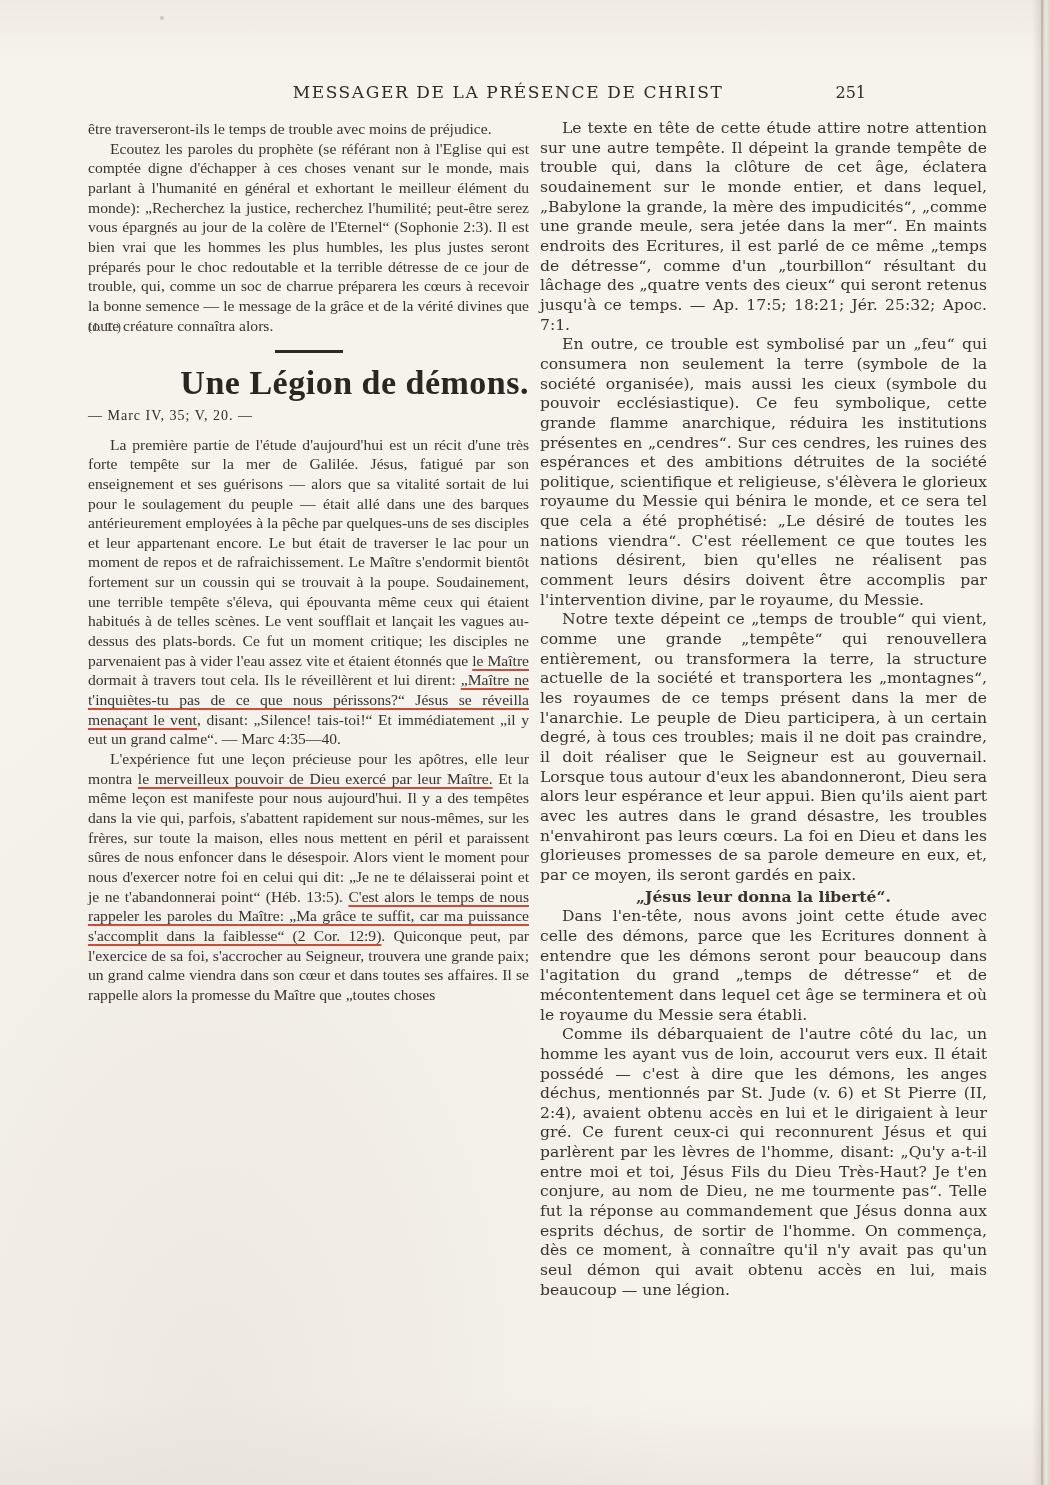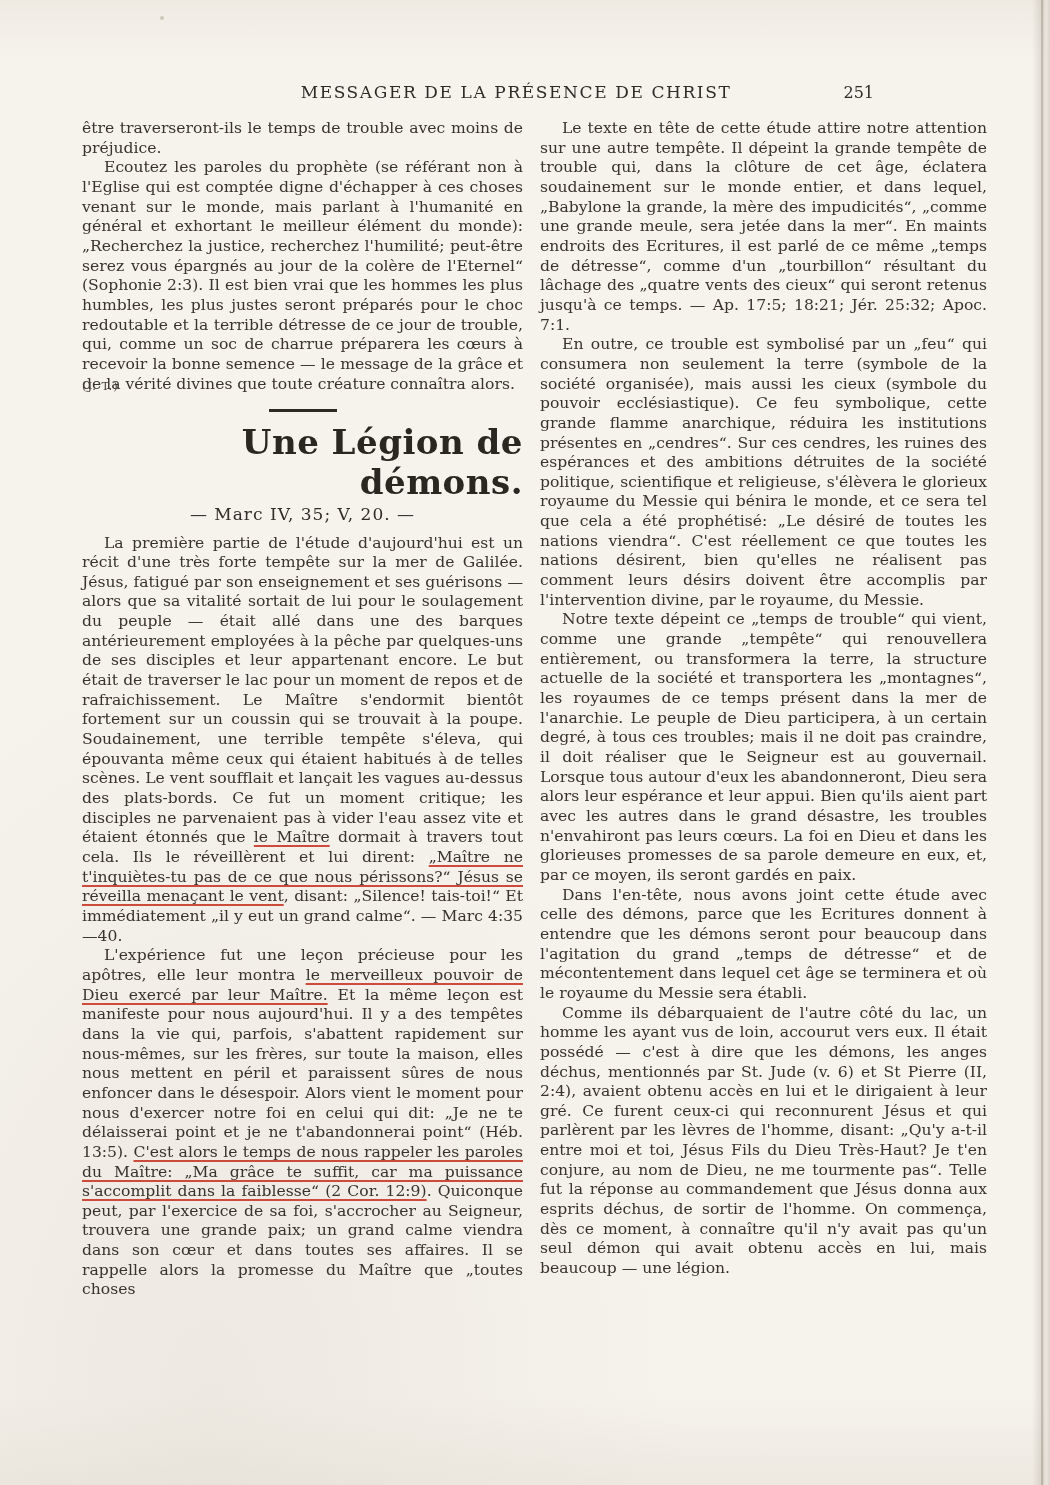--- a/index.html
+++ b/index.html
@@ -26,57 +26,57 @@
   }
   .edge-right{
     position:absolute;top:0;right:0;width:18px;height:100%;
     background:linear-gradient(to right, rgba(0,0,0,0), rgba(125,112,94,.22) 62%, rgba(235,230,222,.9) 78%, rgba(214,207,196,.9) 100%);
   }
   .edge-line{
     position:absolute;top:0;right:7px;width:2px;height:100%;
     background:rgba(120,108,92,.28);
   }
   .running-head{
-    position:absolute;top:82px;left:8px;width:934px;height:24px;
+    position:absolute;top:82px;left:0;width:934px;height:24px;
   }
   .running-head .title{
     position:absolute;left:0;width:1016px;text-align:center;
     font-size:17px;letter-spacing:1.6px;color:#2f2b25;
     font-weight:500;
   }
   .running-head .folio{
     position:absolute;right:68px;top:1px;font-size:16px;color:#2f2b25;
   }
   .col{
     position:absolute;top:119px;
     font-size:15.6px;line-height:19.65px;
     text-align:justify;
     color:var(--ink);
   }
-  .col-left{left:82px;width:441px;}
+  .col-left{left:88px;width:441px;font-family:Liberation Serif, serif;}
   .col-right{left:540px;width:447px;}
   p.body-par{margin:0;text-indent:22px;}
   p.no-indent{text-indent:0;}
   .sig-line{
     text-align:left;font-size:11.5px;letter-spacing:1px;
     margin-top:-17px;padding-right:2px;color:#47423a;
   }
   .divider{
     width:68px;height:3px;background:#2e2a24;
     margin:12px auto 10px auto;
   }
   .article-title{
     margin:2px 0 3px 0;text-align:right;
     font-size:34px;line-height:40px;font-weight:700;
     letter-spacing:.5px;color:#2a2620;
     text-indent:0;
   }
   .scripture-line{
-    margin:0 0 9px 0;text-align:center;
-    font-size:17px;letter-spacing:1px;color:#322d27;
+    margin:0 0 9px 0;
+    font-size:14px;letter-spacing:1px;color:#322d27;
     text-indent:0;
   }
   .epigraph{
     margin:0 0 3px 0;font-style:italic;
     font-size:16px;line-height:19.6px;text-indent:10px;
   }
   .subheading{
     margin:1px 0 1px 0;text-align:center;font-weight:700;
     font-size:15.6px;text-indent:0;
   }
@@ -113,20 +113,21 @@
     <p class="scripture-line">— Marc IV, 35; V, 20. —</p>
 
     <p class="body-par"><span>La première partie de l'étude d'aujourd'hui est un récit d'une très forte tempête sur la mer de Galilée. Jésus, fatigué par son enseignement et ses guérisons — alors que sa vitalité sortait de lui pour le soulagement du peuple — était allé dans une des barques antérieurement employées à la pêche par quelques-uns de ses disciples et leur appartenant encore. Le but était de traverser le lac pour un moment de repos et de rafraichissement. Le Maître s'endormit bientôt fortement sur un coussin qui se trouvait à la poupe. Soudainement, une terrible tempête s'éleva, qui épouvanta même ceux qui étaient habitués à de telles scènes. Le vent soufflait et lançait les vagues au-dessus des plats-bords. Ce fut un moment critique; les disciples ne parvenaient pas à vider l'eau assez vite et étaient étonnés que </span><span class="ru">le Maître</span><span> dormait à travers tout cela. Ils le réveillèrent et lui dirent: </span><span class="ru">„Maître ne t'inquiètes-tu pas de ce que nous périssons?“ Jésus se réveilla menaçant le vent</span><span>, disant: „Silence! tais-toi!“ Et immédiatement „il y eut un grand calme“. — Marc 4:35—40.</span></p>
     <p class="body-par"><span>L'expérience fut une leçon précieuse pour les apôtres, elle leur montra </span><span class="ru">le merveilleux pouvoir de Dieu exercé par leur Maître.</span><span> Et la même leçon est manifeste pour nous aujourd'hui. Il y a des tempêtes dans la vie qui, parfois, s'abattent rapidement sur nous-mêmes, sur les frères, sur toute la maison, elles nous mettent en péril et paraissent sûres de nous enfoncer dans le désespoir. Alors vient le moment pour nous d'exercer notre foi en celui qui dit: „Je ne te délaisserai point et je ne t'abandonnerai point“ (Héb. 13:5). </span><span class="ru">C'est alors le temps de nous rappeler les paroles du Maître: „Ma grâce te suffit, car ma puissance s'accomplit dans la faiblesse“ (2 Cor. 12:9)</span><span>. Quiconque peut, par l'exercice de sa foi, s'accrocher au Seigneur, trouvera une grande paix; un grand calme viendra dans son cœur et dans toutes ses affaires. Il se rappelle alors la promesse du Maître que „toutes choses</span></p>
   </div>
 
   <div class="col col-right">
     <p class="body-par">Le texte en tête de cette étude attire notre attention sur une autre tempête. Il dépeint la grande tempête de trouble qui, dans la clôture de cet âge, éclatera soudainement sur le monde entier, et dans lequel, „Babylone la grande, la mère des impudicités“, „comme une grande meule, sera jetée dans la mer“. En maints endroits des Ecritures, il est parlé de ce même „temps de détresse“, comme d'un „tourbillon“ résultant du lâchage des „quatre vents des cieux“ qui seront retenus jusqu'à ce temps. — Ap. 17:5; 18:21; Jér. 25:32; Apoc. 7:1.</p>
     <p class="body-par">En outre, ce trouble est symbolisé par un „feu“ qui consumera non seulement la terre (symbole de la société organisée), mais aussi les cieux (symbole du pouvoir ecclésiastique). Ce feu symbolique, cette grande flamme anarchique, réduira les institutions présentes en „cendres“. Sur ces cendres, les ruines des espérances et des ambitions détruites de la société politique, scientifique et religieuse, s'élèvera le glorieux royaume du Messie qui bénira le monde, et ce sera tel que cela a été prophétisé: „Le désiré de toutes les nations viendra“. C'est réellement ce que toutes les nations désirent, bien qu'elles ne réalisent pas comment leurs désirs doivent être accomplis par l'intervention divine, par le royaume, du Messie.</p>
     <p class="body-par">Notre texte dépeint ce „temps de trouble“ qui vient, comme une grande „tempête“ qui renouvellera entièrement, ou transformera la terre, la structure actuelle de la société et transportera les „montagnes“, les royaumes de ce temps présent dans la mer de l'anarchie. Le peuple de Dieu participera, à un certain degré, à tous ces troubles; mais il ne doit pas craindre, il doit réaliser que le Seigneur est au gouvernail. Lorsque tous autour d'eux les abandonneront, Dieu sera alors leur espérance et leur appui. Bien qu'ils aient part avec les autres dans le grand désastre, les troubles n'envahiront pas leurs cœurs. La foi en Dieu et dans les glorieuses promesses de sa parole demeure en eux, et, par ce moyen, ils seront gardés en paix.</p>
+    <p class="subheading">„Jésus leur donna la liberté“.</p>
     <p class="body-par">Dans l'en-tête, nous avons joint cette étude avec celle des démons, parce que les Ecritures donnent à entendre que les démons seront pour beaucoup dans l'agitation du grand „temps de détresse“ et de mécontentement dans lequel cet âge se terminera et où le royaume du Messie sera établi.</p>
     <p class="body-par">Comme ils débarquaient de l'autre côté du lac, un homme les ayant vus de loin, accourut vers eux. Il était possédé — c'est à dire que les démons, les anges déchus, mentionnés par St. Jude (v. 6) et St Pierre (II, 2:4), avaient obtenu accès en lui et le dirigaient à leur gré. Ce furent ceux-ci qui reconnurent Jésus et qui parlèrent par les lèvres de l'homme, disant: „Qu'y a-t-il entre moi et toi, Jésus Fils du Dieu Très-Haut? Je t'en conjure, au nom de Dieu, ne me tourmente pas“. Telle fut la réponse au commandement que Jésus donna aux esprits déchus, de sortir de l'homme. On commença, dès ce moment, à connaître qu'il n'y avait pas qu'un seul démon qui avait obtenu accès en lui, mais beaucoup — une légion.</p>
   </div>
 
   <div class="speck" style="left:160px;top:16px;width:4px;height:4px;"></div>
   <div class="edge-line"></div>
   <div class="edge-right"></div>
 </div>
 
 </body></html>

